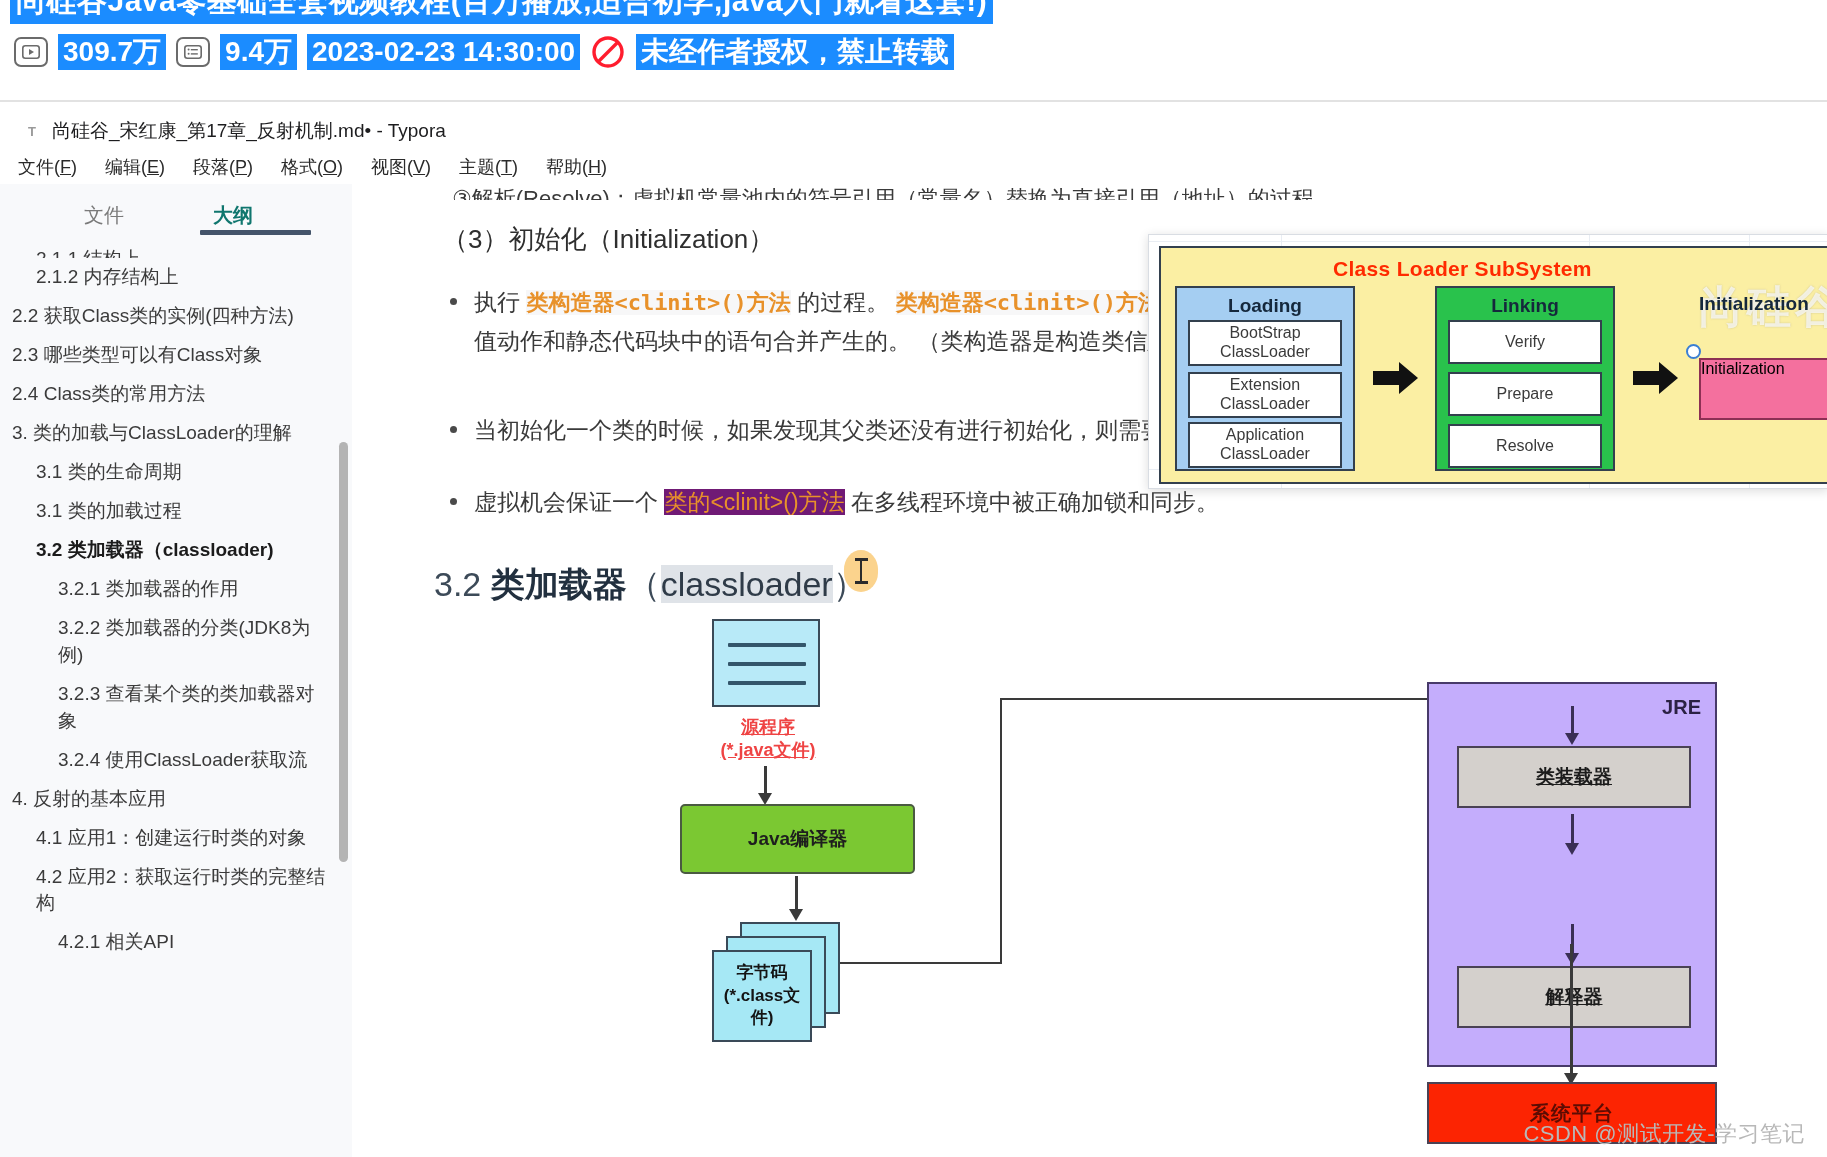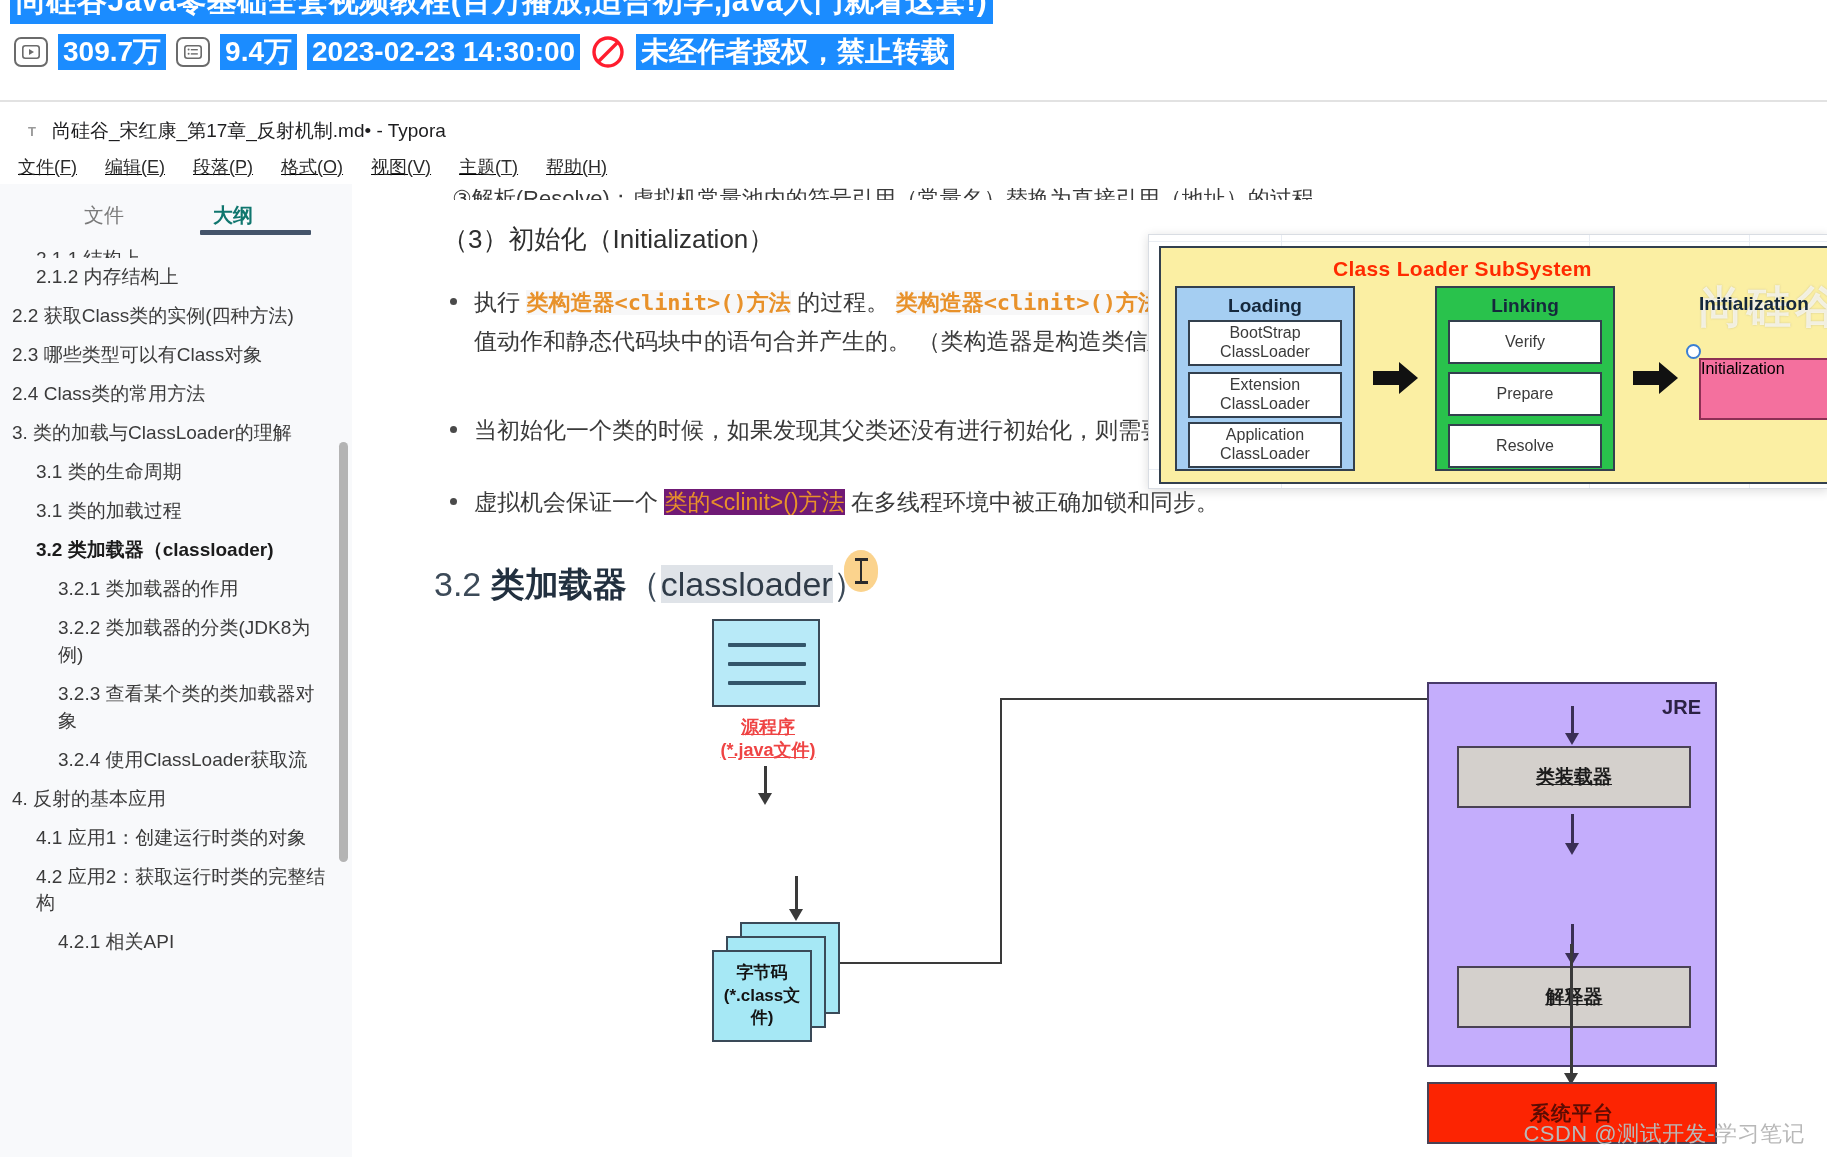--- a/index.html
+++ b/index.html
@@ -49,21 +49,21 @@
     position:absolute;left:0;top:12px;height:34px;width:100%;
     display:flex;align-items:center;padding-left:22px;box-sizing:border-box;
   }
   #t-icon{
     width:20px;height:20px;display:inline-flex;align-items:center;justify-content:center;
     color:#9a9a9a;font-size:13px;font-weight:600;margin-right:10px;
   }
   #t-title{font-size:19px;color:#1d1d1f;white-space:nowrap;}
   #menu-bar{
     position:absolute;left:18px;top:50px;height:30px;
-    display:flex;align-items:center;gap:28px;white-space:nowrap;text-decoration:underline;
+    display:flex;align-items:center;gap:28px;white-space:nowrap;
   }
   .menu-item{font-size:18px;color:#2a2a2a;cursor:default;}
   .menu-item u{text-decoration:underline;}
 
   
   #sidebar{
     position:absolute;left:0;top:82px;width:352px;height:975px;
     background:#f8f9fb;border-right:1px solid #e8e8e8;
     overflow:hidden;
   }
@@ -400,20 +400,23 @@
         <span class="ln b"></span>
         <span class="ln c"></span>
       </div>
       <div class="dg-label" style="left:-4px;top:122px;width:160px;">
         <div>源程序</div>
         <div>(*.java文件)</div>
       </div>
 
       <span class="arrow-v" style="left:72px;top:172px;height:28px;"></span>
 
+      <div class="dg-box compiler">
+        <span>Java编译器</span>
+      </div>
 
       <span class="arrow-v" style="left:103px;top:282px;height:34px;"></span>
 
       <div class="bytecode-stack">
         <div class="bc-card c3"></div>
         <div class="bc-card c2"></div>
         <div class="bc-card c1">
           <span>
             <span>字节码</span><br>
             <span>(*.class文件)</span>

